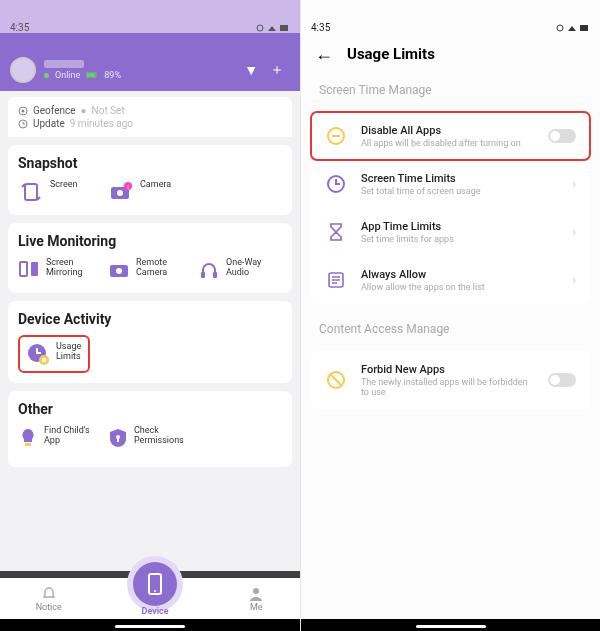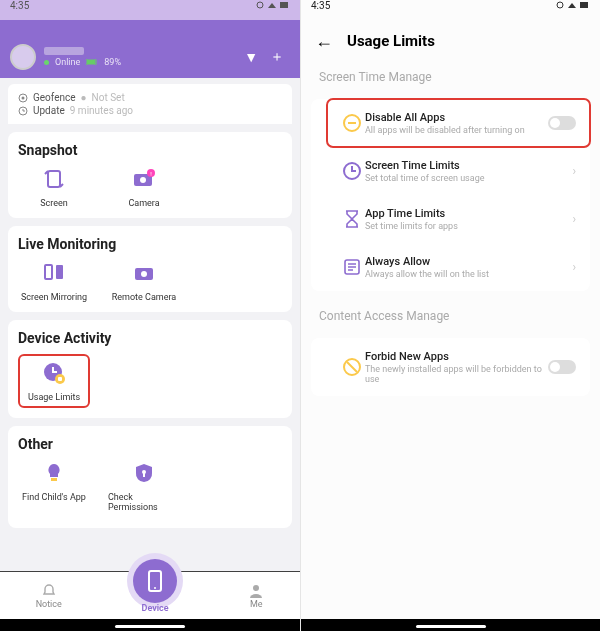--- a/index.html
+++ b/index.html
@@ -1,51 +1,51 @@
 <!DOCTYPE html>
 <html><head>
 <meta charset="utf-8">
 <style>
   * { box-sizing: border-box; margin: 0; padding: 0; font-family: -apple-system, Roboto, sans-serif; }
   body { width: 600px; height: 631px; background: #fff; display: flex; }
   .phone { width: 300px; height: 631px; background: #f2f2f5; position: relative; overflow: hidden; }
   .phone.right { border-left: 1px solid #e5e5e5; background: #fcfcfc; }
   
-  .status { height: 20px; display: flex; align-items: flex-start; justify-content: space-between; padding: 0 10px; font-size: 10px; color: #222; }
+  .status { height: 33px; display: flex; align-items: flex-end; justify-content: space-between; padding: 0 10px; font-size: 10px; color: #222; }
   .status.left { background: #cdb8ea; color: #555; }
   .status-right svg { vertical-align: middle; }
   
   .header { background: #8d6cd0; color: #fff; padding: 24px 10px 8px; display: flex; align-items: center; }
   .avatar { width: 26px; height: 26px; border-radius: 50%; background: #d8cbed; border: 2px solid #ccc; }
   .hname { margin-left: 8px; flex: 1; }
   .hname .blur { width: 40px; height: 8px; background: #b8a4df; border-radius: 2px; }
   .hstatus { display: flex; align-items: center; gap: 6px; margin-top: 2px; font-size: 9px; color: #e9e2f6; }
   .dot { width: 5px; height: 5px; border-radius: 50%; background: #69d66c; display: inline-block; }
   .chev, .plus { color: #fff; font-size: 14px; padding: 0 6px; }
   .infobar { background: #fff; margin: 6px 8px 0; border-radius: 6px 6px 0 0; padding: 6px 10px; font-size: 10px; color: #555; }
   .infobar .row { display: flex; align-items: center; gap: 5px; margin: 2px 0; }
   .muted { color: #bbb; }
   .card { background: #fff; margin: 8px; border-radius: 8px; padding: 10px; }
   .cardtitle { font-size: 14px; font-weight: 700; color: #222; margin-bottom: 8px; }
   .grid { display: flex; gap: 18px; }
-  .item { display: flex; flex-direction: column; align-items: center; width: 72px; font-size: 9px; color: #333; gap: 6px; }
+  .item { display: flex; flex-direction: row; width: 72px; font-size: 9px; color: #333; gap: 6px; }
   .item .ic { width: 26px; height: 26px; display: flex; align-items: center; justify-content: center; }
   .hl-red { border: 2px solid #e03a33; border-radius: 6px; padding: 4px 6px; }
   
-  .bnav { position: absolute; bottom: 12px; left: 0; right: 0; background: #fff; height: 48px; display: flex; align-items: center; justify-content: space-around; border-top: 1px solid #404040; }
+  .bnav { position: absolute; bottom: 12px; left: 0; right: 0; background: #fff; height: 48px; display: flex; align-items: center; justify-content: space-around; border-top: 7px solid #404040; }
   .bitem { display: flex; flex-direction: column; align-items: center; font-size: 9px; color: #888; gap: 0px; }
   .bfab { width: 44px; height: 44px; border-radius: 50%; background: #8d6cd0; display: flex; align-items: center; justify-content: center; margin-top: -20px; box-shadow: 0 0 0 6px #e4daf5; }
   .blackbar { position: absolute; bottom: 0; left: 0; right: 0; height: 12px; background: #000; }
   .homeind { position: absolute; bottom: 3px; left: 50%; transform: translateX(-50%); width: 70px; height: 3px; background: #fff; border-radius: 2px; }
   
   .titlebar { display: flex; align-items: center; gap: 14px; padding: 10px 14px; }
   .titlebar h1 { font-size: 15px; font-weight: 700; }
   .section-label { font-size: 12px; color: #aaa; padding: 8px 18px 15px; }
   .rcard { background: #fff; margin: 0 10px 10px; border-radius: 8px; }
-  .rrow { display: flex; align-items: center; padding: 12px 14px; gap: 2px; position: relative; margin-left: 16px; }
+  .rrow { display: flex; align-items: center; padding: 12px 14px; gap: 14px; position: relative; }
   .rrow .ic2 { width: 22px; height: 22px; display: flex; align-items: center; justify-content: center; flex-shrink: 0; }
   .rtxt { flex: 1; }
   .rtxt .t1 { font-size: 11px; color: #222; font-weight: 500; }
   .rtxt .t2 { font-size: 9px; color: #aaa; margin-top: 1px; }
   .chevr { color: #ccc; font-size: 12px; }
   .tog { width: 28px; height: 14px; border-radius: 10px; background: #ddd; position: relative; }
   .tog::after { content: ''; width: 10px; height: 10px; border-radius: 50%; background: #fff; position: absolute; left: 2px; top: 2px; }
   .rrow.hl { outline: 2px solid #e03a33; outline-offset: -1px; border-radius: 6px; }
   
   svg { display: block; }
@@ -141,20 +141,30 @@
       </div>
       <div class="item">
         <div class="ic">
             <svg width="22" height="18">
               <rect x="2" y="4" width="18" height="12" rx="2" fill="#8d6cd0"></rect>
               <circle cx="11" cy="10" r="3" fill="#fff"></circle>
             </svg>
           </div>
         <span>Remote Camera</span>
       </div>
+      <div class="item">
+        <div class="ic">
+            <svg width="22" height="20">
+              <path d="M5 14 V10 a6 6 0 0 1 12 0 V14" fill="none" stroke="#8d6cd0" stroke-width="2"></path>
+              <rect x="3" y="12" width="4" height="6" rx="1" fill="#8d6cd0"></rect>
+              <rect x="15" y="12" width="4" height="6" rx="1" fill="#8d6cd0"></rect>
+            </svg>
+          </div>
+        <span>One-Way Audio</span>
+      </div>
     </div>
   </div>
 
   <div class="card">
     <div class="cardtitle">Device Activity</div>
     <div class="grid">
       <div class="item hl-red">
         <div class="ic">
             <svg width="24" height="24">
               <circle cx="11" cy="11" r="9" fill="#8d6cd0"></circle>
@@ -280,21 +290,21 @@
     </div>
     <div class="rrow">
       <div class="ic2">
           <svg width="18" height="18">
             <rect x="2" y="2" width="14" height="14" rx="2" fill="none" stroke="#8d6cd0" stroke-width="1.6"></rect>
             <path d="M5 6 H13 M5 9 H13 M5 12 H10" stroke="#8d6cd0" stroke-width="1.4"></path>
           </svg>
         </div>
       <div class="rtxt">
         <div class="t1">Always Allow</div>
-        <div class="t2">Always allow the will on the list</div>
+        <div class="t2">Allow allow the apps on the list</div>
       </div>
       <span class="chevr">›</span>
     </div>
   </div>
 
   <div class="section-label">Content Access Manage</div>
   <div class="rcard">
     <div class="rrow">
       <div class="ic2">
           <svg width="20" height="20">

